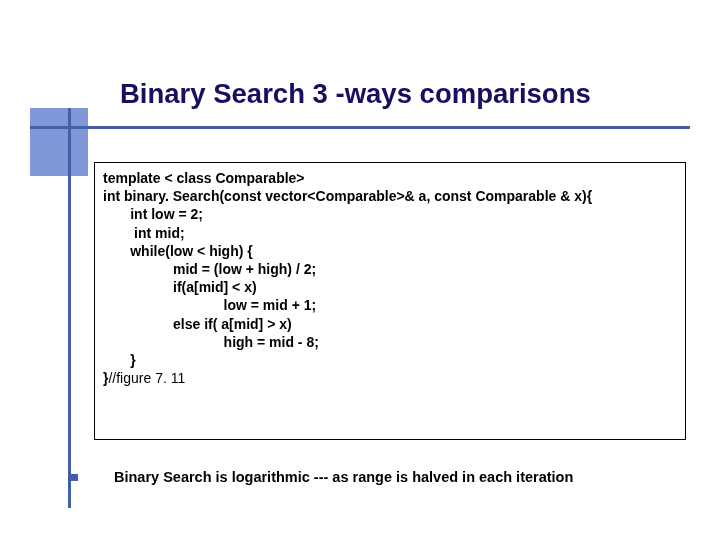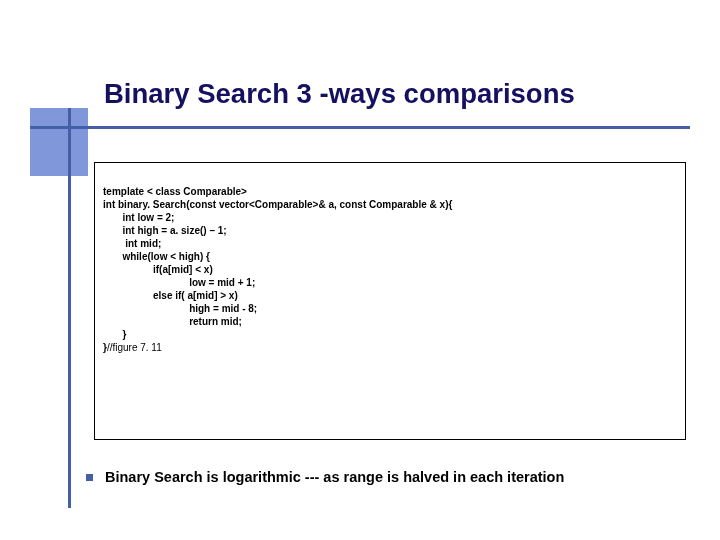--- a/index.html
+++ b/index.html
@@ -30,53 +30,53 @@
     .accent-vline {
       position: absolute;
       left: 68px;
       top: 108px;
       width: 3px;
       height: 400px;
       background: #445ea8;
     }
     .slide-title {
       position: absolute;
-      left: 104px;
+      left: 120px;
       top: 78px;
       font-size: 27.5px;
       font-weight: bold;
       color: #151060;
     }
     .code-frame {
       position: absolute;
       left: 94px;
       top: 162px;
       width: 592px;
       height: 278px;
       border: 1px solid #000;
-      padding: 22px 8px;
+      padding: 6px 8px;
       font-family: Verdana, Arial, sans-serif;
-      font-size: 10px;
+      font-size: 14px;
       line-height: 1.3;
       color: #000;
     }
     .code-frame .bold { font-weight: bold; }
     .code-frame pre {
       font-family: Verdana, Arial, sans-serif;
       white-space: pre;
       margin: 0;
     }
     .bullet-row {
       position: absolute;
-      left: 86px;
+      left: 71px;
       top: 468px;
       width: 604px;
       display: flex;
       align-items: flex-start;
-      gap: 12px;
+      gap: 36px;
     }
     .bullet-square {
       width: 7px;
       height: 7px;
       background: #445ea8;
       flex-shrink: 0;
       margin-top: 6px;
     }
     .bullet-text {
       font-size: 14.5px;
@@ -91,28 +91,27 @@
 <div class="accent-block"></div>
 <div class="accent-hline"></div>
 <div class="accent-vline"></div>
 
 <div class="slide-title">Binary Search 3 -ways comparisons</div>
 
 <div class="code-frame">
 <pre class="bold">template &lt; class Comparable&gt;</pre>
 <pre class="bold">int binary. Search(const vector&lt;Comparable&gt;&amp; a, const Comparable &amp; x){</pre>
 <pre class="bold">       int low = 2;</pre>
-<pre class="bold">       int high = a. size() – 1;</pre>
 <pre class="bold">        int mid;</pre>
 <pre class="bold">       while(low &lt; high) {</pre>
+<pre class="bold">                  mid = (low + high) / 2;</pre>
 <pre class="bold">                  if(a[mid] &lt; x)</pre>
 <pre class="bold">                               low = mid + 1;</pre>
 <pre class="bold">                  else if( a[mid] &gt; x)</pre>
 <pre class="bold">                               high = mid - 8;</pre>
-<pre class="bold">                               return mid;</pre>
 <pre class="bold">       }</pre>
 <pre><span class="bold">}</span><span>//figure 7. 11</span></pre>
 </div>
 
 <div class="bullet-row">
   <div class="bullet-square"></div>
   <div class="bullet-text">Binary Search is logarithmic --- as range is halved in each iteration</div>
 </div>
 
 </body></html>

